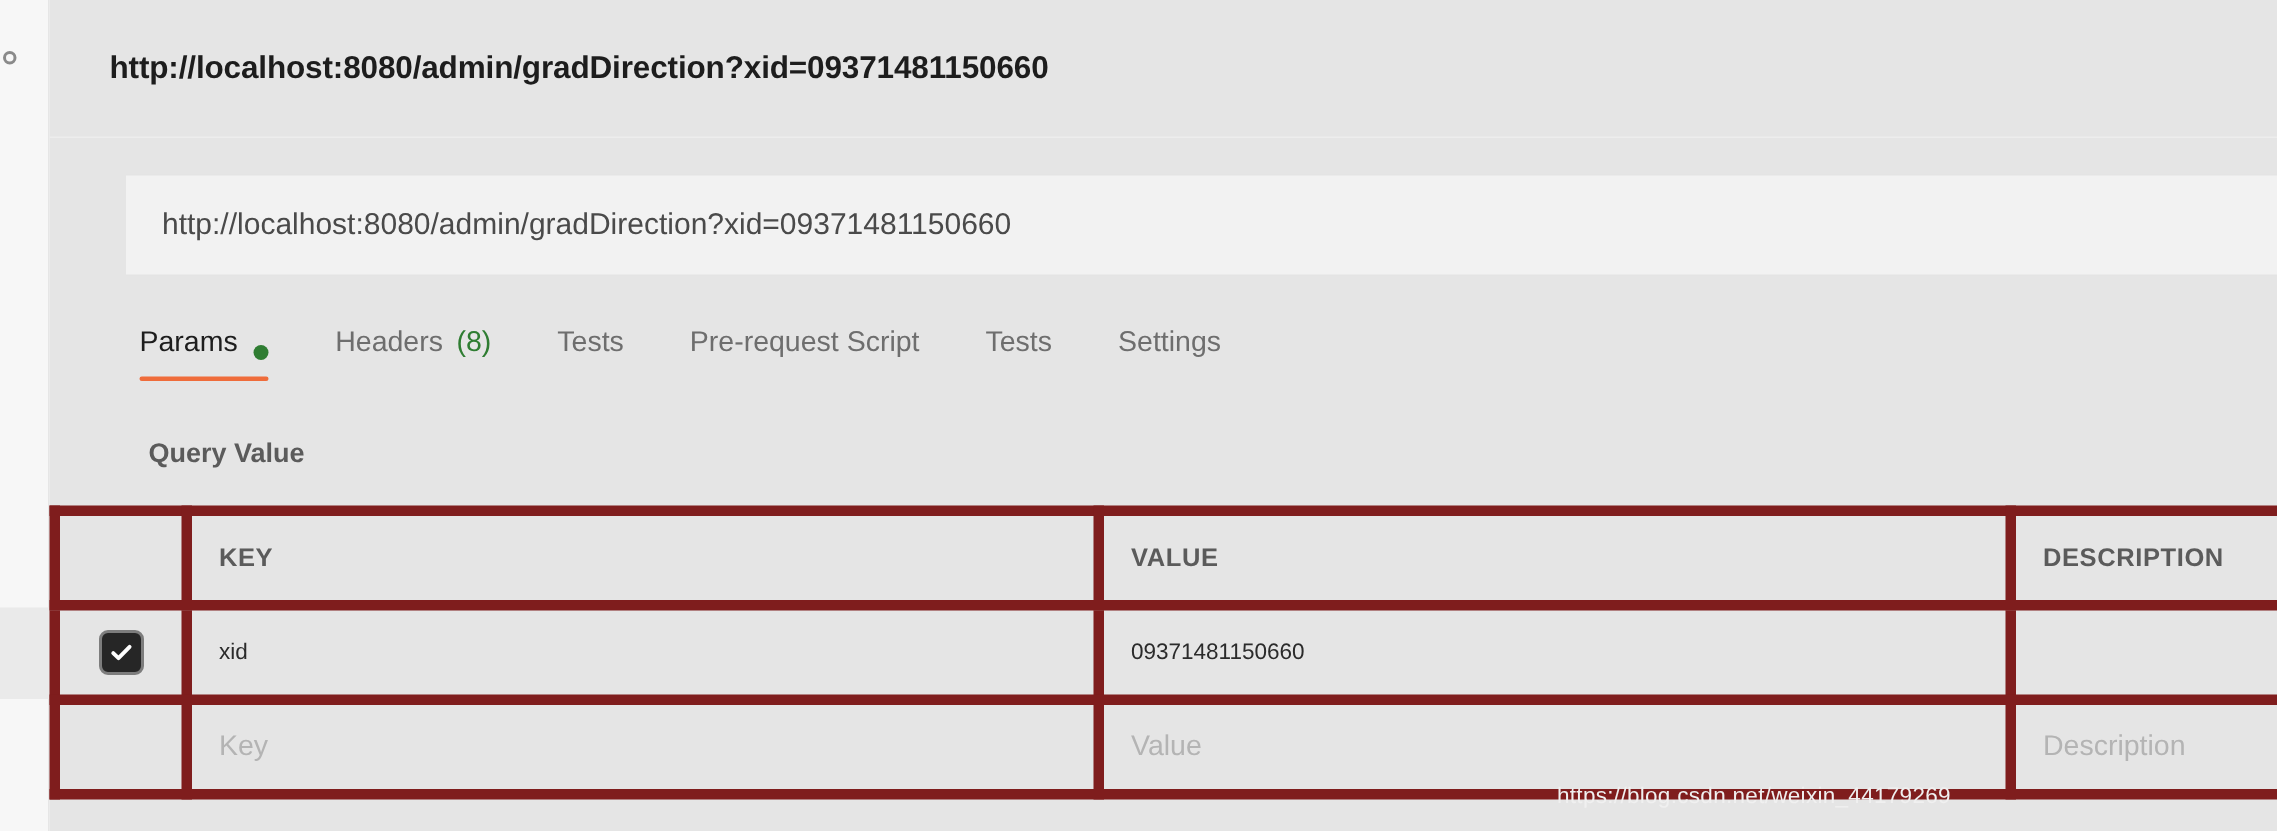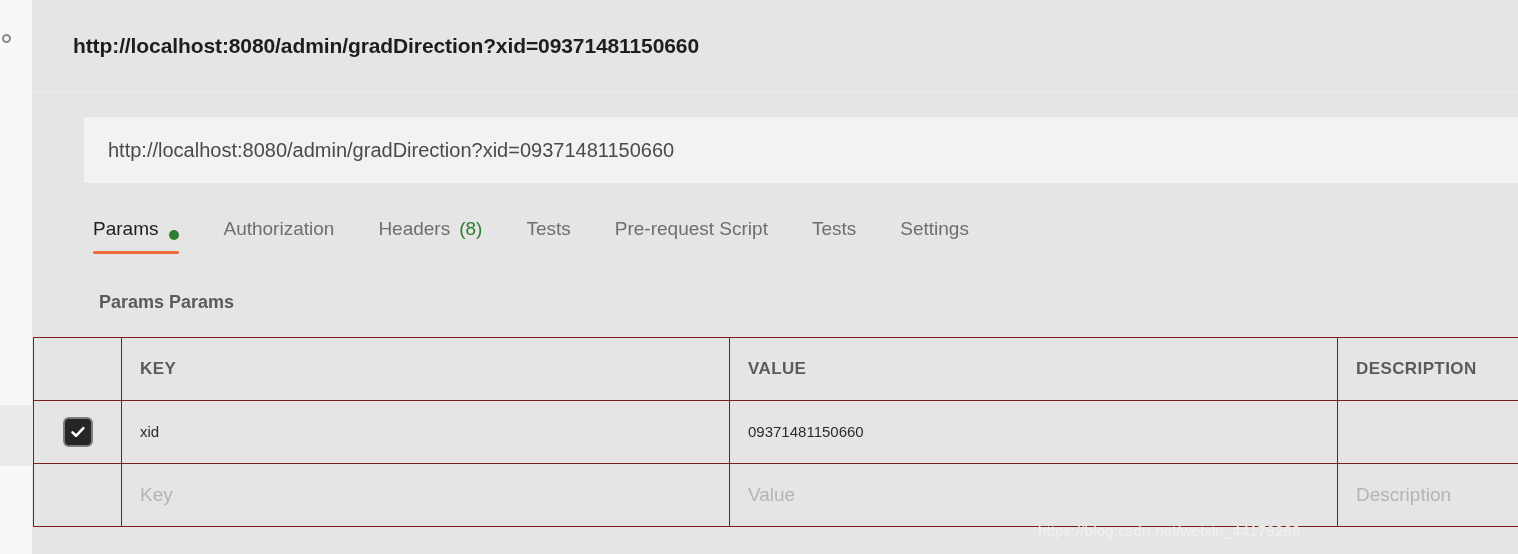--- a/index.html
+++ b/index.html
@@ -175,21 +175,21 @@
     border-collapse: collapse;
     table-layout: fixed;
   }
   .params-table col.c-check { width: 88px; }
   .params-table col.c-key   { width: 608px; }
   .params-table col.c-value { width: 608px; }
   .params-table col.c-desc  { width: 181px; }
 
   .params-table th,
   .params-table td {
-    border: 1px solid #7f1d1d;
+    border: 7px solid #7f1d1d;
     height: 63px;
     padding: 0 18px;
     text-align: left;
     vertical-align: middle;
   }
   .params-table th {
     font-size: 17px;
     font-weight: bold;
     color: #5b5b5b;
     letter-spacing: 0.4px;
@@ -256,23 +256,20 @@
     </div>
 
     <div class="tabs">
 
       <div class="tab active">
         <span class="tab-label">Params</span>
         <span class="tab-dot" style="background:#2f7d32"></span>
         <span class="tab-underline" style="background:#ef6c3b"></span>
       </div>
 
-      <div class="tab">
-        <span class="tab-label">Authorization</span>
-      </div>
 
       <div class="tab">
         <span class="tab-label">Headers</span>
         <span class="tab-count" style="color:#2f7d32">(8)</span>
       </div>
 
       <div class="tab">
         <span class="tab-label">Tests</span>
       </div>
 
@@ -283,21 +280,21 @@
       <div class="tab">
         <span class="tab-label">Tests</span>
       </div>
 
       <div class="tab">
         <span class="tab-label">Settings</span>
       </div>
 
     </div>
 
-    <div class="section-heading">Params Params</div>
+    <div class="section-heading">Query Value</div>
 
   </div>
 
   <table class="params-table">
     <colgroup>
       <col class="c-check">
         <col class="c-key">
         <col class="c-value">
         <col class="c-desc">
     </colgroup>

